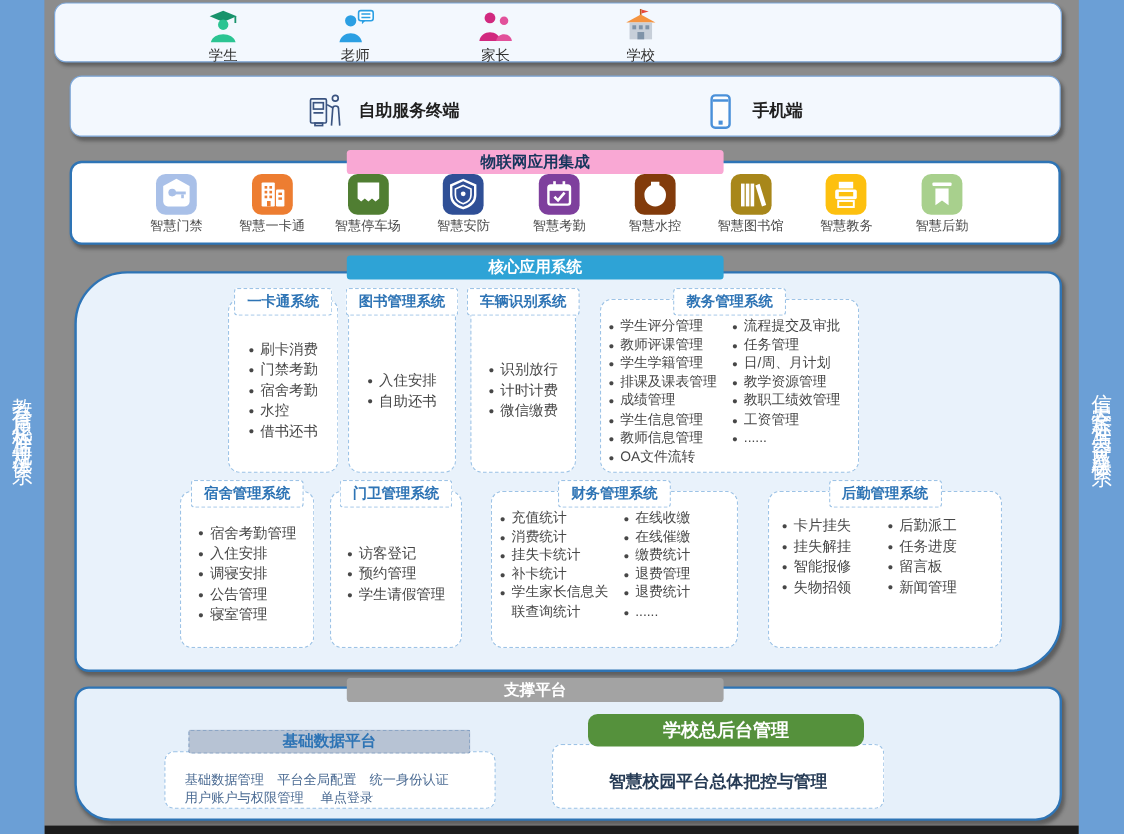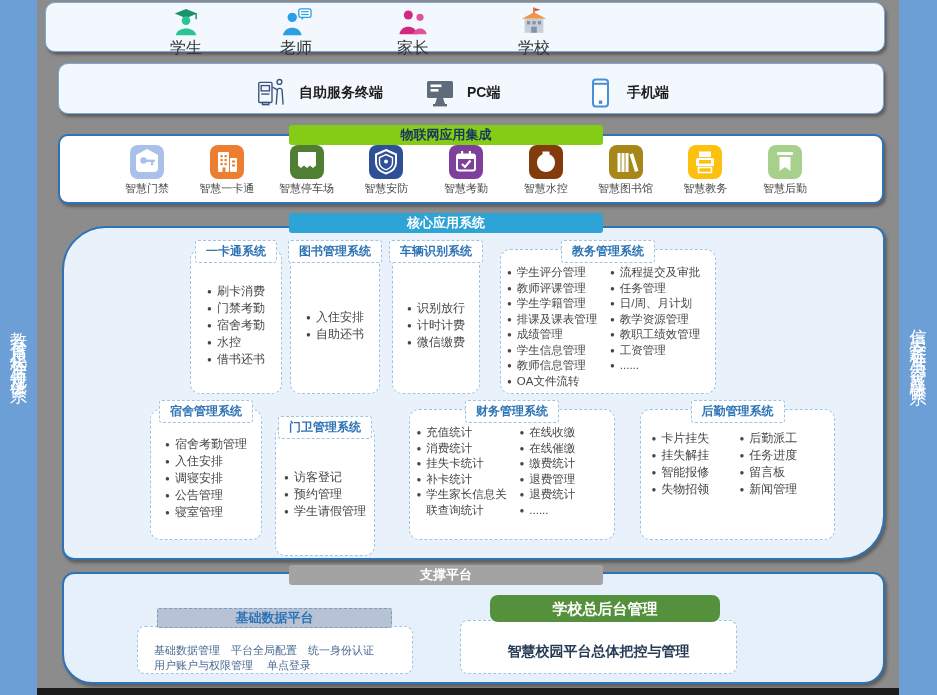--- a/index.html
+++ b/index.html
@@ -25,21 +25,21 @@
            border-radius:12px 12px 22px 30px;}
   
   .banner{position:absolute;text-align:center;font-weight:bold;font-size:13px;line-height:20px;
           height:20px;width:314px;border-radius:3px;z-index:4;}
   .banner-iot{left:229px;top:-11px;color:#17365d;}
   .banner-core{left:225px;top:-15px;color:#ffffff;}
   .banner-supp{left:225px;top:-9px;color:#ffffff;}
   
   .ugroup{position:absolute;top:4px;width:80px;text-align:center;}
   .ugroup svg{display:block;margin:0 auto;}
-  .ulabel{font-size:16px;color:#333;margin-top:1px;}
+  .ulabel{font-size:12px;color:#333;margin-top:1px;}
   
   .tgroup{position:absolute;top:0;height:57px;display:flex;align-items:center;gap:9px;}
   .tlabel{font-size:14px;font-weight:bold;color:#1f1f1f;}
   
   .iot-strip{display:flex;justify-content:space-between;padding:9px 62px 0 52px;}
   .iot-item{width:70px;text-align:center;}
   .iot-icon{width:34px;height:34px;border-radius:8px;margin:0 auto;}
   .iot-label{font-size:11px;color:#4a4a4a;margin-top:2px;white-space:nowrap;}
   
   .sys-box{position:absolute;background:#fff;border:1px dashed #9dc3e6;border-radius:10px;box-sizing:border-box;}
@@ -131,42 +131,32 @@
         <rect x="4.5" y="6" width="12.5" height="19" rx="1"></rect>
         <rect x="6.8" y="9" width="7.8" height="5"></rect>
         <line x1="6.8" y1="17" x2="14.6" y2="17"></line>
         <rect x="8" y="25" width="6" height="2"></rect>
         <circle cx="24" cy="5.5" r="2.3"></circle>
         <path d="M21 27 L22 13.5 C22 11 26.5 11 26.5 13.5 L27.5 27"></path>
         <path d="M22 13 L17.5 10.5"></path>
       </svg>
       <span class="tlabel">自助服务终端</span>
     </div>
-    <div class="tgroup" style="left:365px">
-      <svg width="34" height="32" viewBox="0 0 34 32">
-        <rect x="3" y="4" width="26" height="17" rx="1.5" fill="#5d6b7a"></rect>
-        <rect x="6.5" y="7.5" width="11" height="2.6" fill="#fff"></rect>
-        <rect x="6.5" y="12" width="8" height="2.6" fill="#fff"></rect>
-        <polygon points="13,21 19,21 21,27 11,27" fill="#5d6b7a"></polygon>
-        <rect x="9" y="27" width="14" height="2.4" fill="#5d6b7a"></rect>
-      </svg>
-      <span class="tlabel">PC端</span>
-    </div>
     <div class="tgroup" style="left:525px">
       <svg width="34" height="32" viewBox="0 0 34 32">
         <rect x="9" y="2.5" width="15" height="27" rx="3" fill="#fdfdfd" stroke="#4a90d9" stroke-width="2"></rect>
         <line x1="10" y1="6.8" x2="23" y2="6.8" stroke="#4a90d9" stroke-width="2"></line>
         <rect x="14.8" y="23.5" width="3.4" height="3.4" fill="#4a90d9"></rect>
       </svg>
       <span class="tlabel">手机端</span>
     </div>
   </div>
 
   <div class="panel p-iot">
-    <div class="banner banner-iot" style="background-color: #84cc16;">物联网应用集成</div>
+    <div class="banner banner-iot" style="background-color: #f9a8d4;">物联网应用集成</div>
     <div class="iot-strip">
 
       <div class="iot-item">
         <div class="iot-icon" style="background-color: rgb(169, 192, 232); color: rgb(169, 192, 232);">
           <svg width="34" height="34" viewBox="0 0 34 34">
             <path d="M17 4 L28 10 V23 a4 4 0 0 1 -4 4 H10 a4 4 0 0 1 -4 -4 V10 Z" fill="#fff"></path>
             <circle cx="13.5" cy="15.5" r="3.2" fill="currentColor"></circle>
             <rect x="15.8" y="14.6" width="9" height="2.4" fill="currentColor"></rect>
             <rect x="21" y="17" width="2.2" height="3.2" fill="currentColor"></rect>
           </svg>
@@ -430,21 +420,21 @@
               <span class="txt">公告管理</span>
             </div>
             <div class="li">
               <span class="blt">●</span>
               <span class="txt">寝室管理</span>
             </div>
           </div>
         </div>
     </div>
 
-    <div class="sys-box" style="left:211px;top:181px;width:100px;height:131px;margin-top:16px;">
+    <div class="sys-box" style="left:211px;top:181px;width:110px;height:131px;">
       <div class="sys-title">门卫管理系统</div>
       <div class="sys-body">
           <div class="col">
             <div class="li">
               <span class="blt">●</span>
               <span class="txt">访客登记</span>
             </div>
             <div class="li">
               <span class="blt">●</span>
               <span class="txt">预约管理</span>

